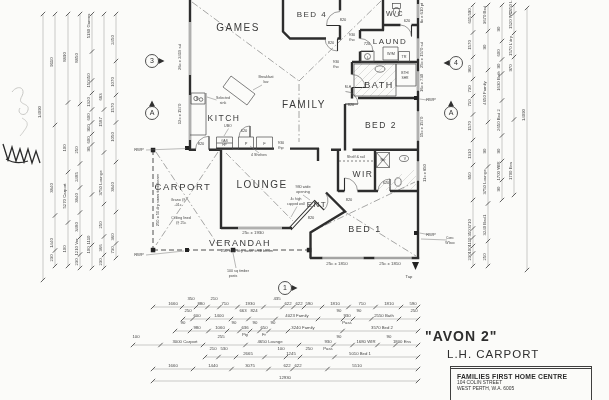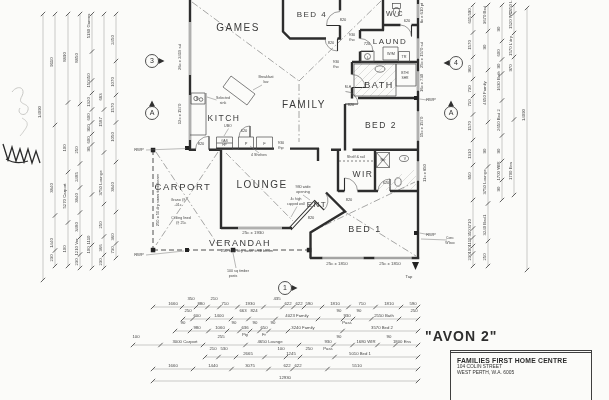--- a/index.html
+++ b/index.html
@@ -602,19 +602,20 @@
         <g>
           <circle cx="285" cy="288" r="6.5" class="mkc"></circle>
           <text x="285" y="290.4" font-size="7" class="mkt">1</text>
           <polygon points="291.5,285 297.5,288 291.5,291" class="mkp"></polygon>
         </g>
       </g>
   </svg>
 
   <div class="title-area">
     <div class="plan-title">"AVON 2"</div>
+    <div class="plan-subtitle">L.H. CARPORT</div>
     <div class="title-block">
       <div class="tb-company">FAMILIES FIRST HOME CENTRE</div>
       <div class="tb-addr">104 COLIN STREET</div>
       <div class="tb-addr">WEST PERTH,  W.A. 6005</div>
     </div>
   </div>
 </div>
 
 </body></html>

